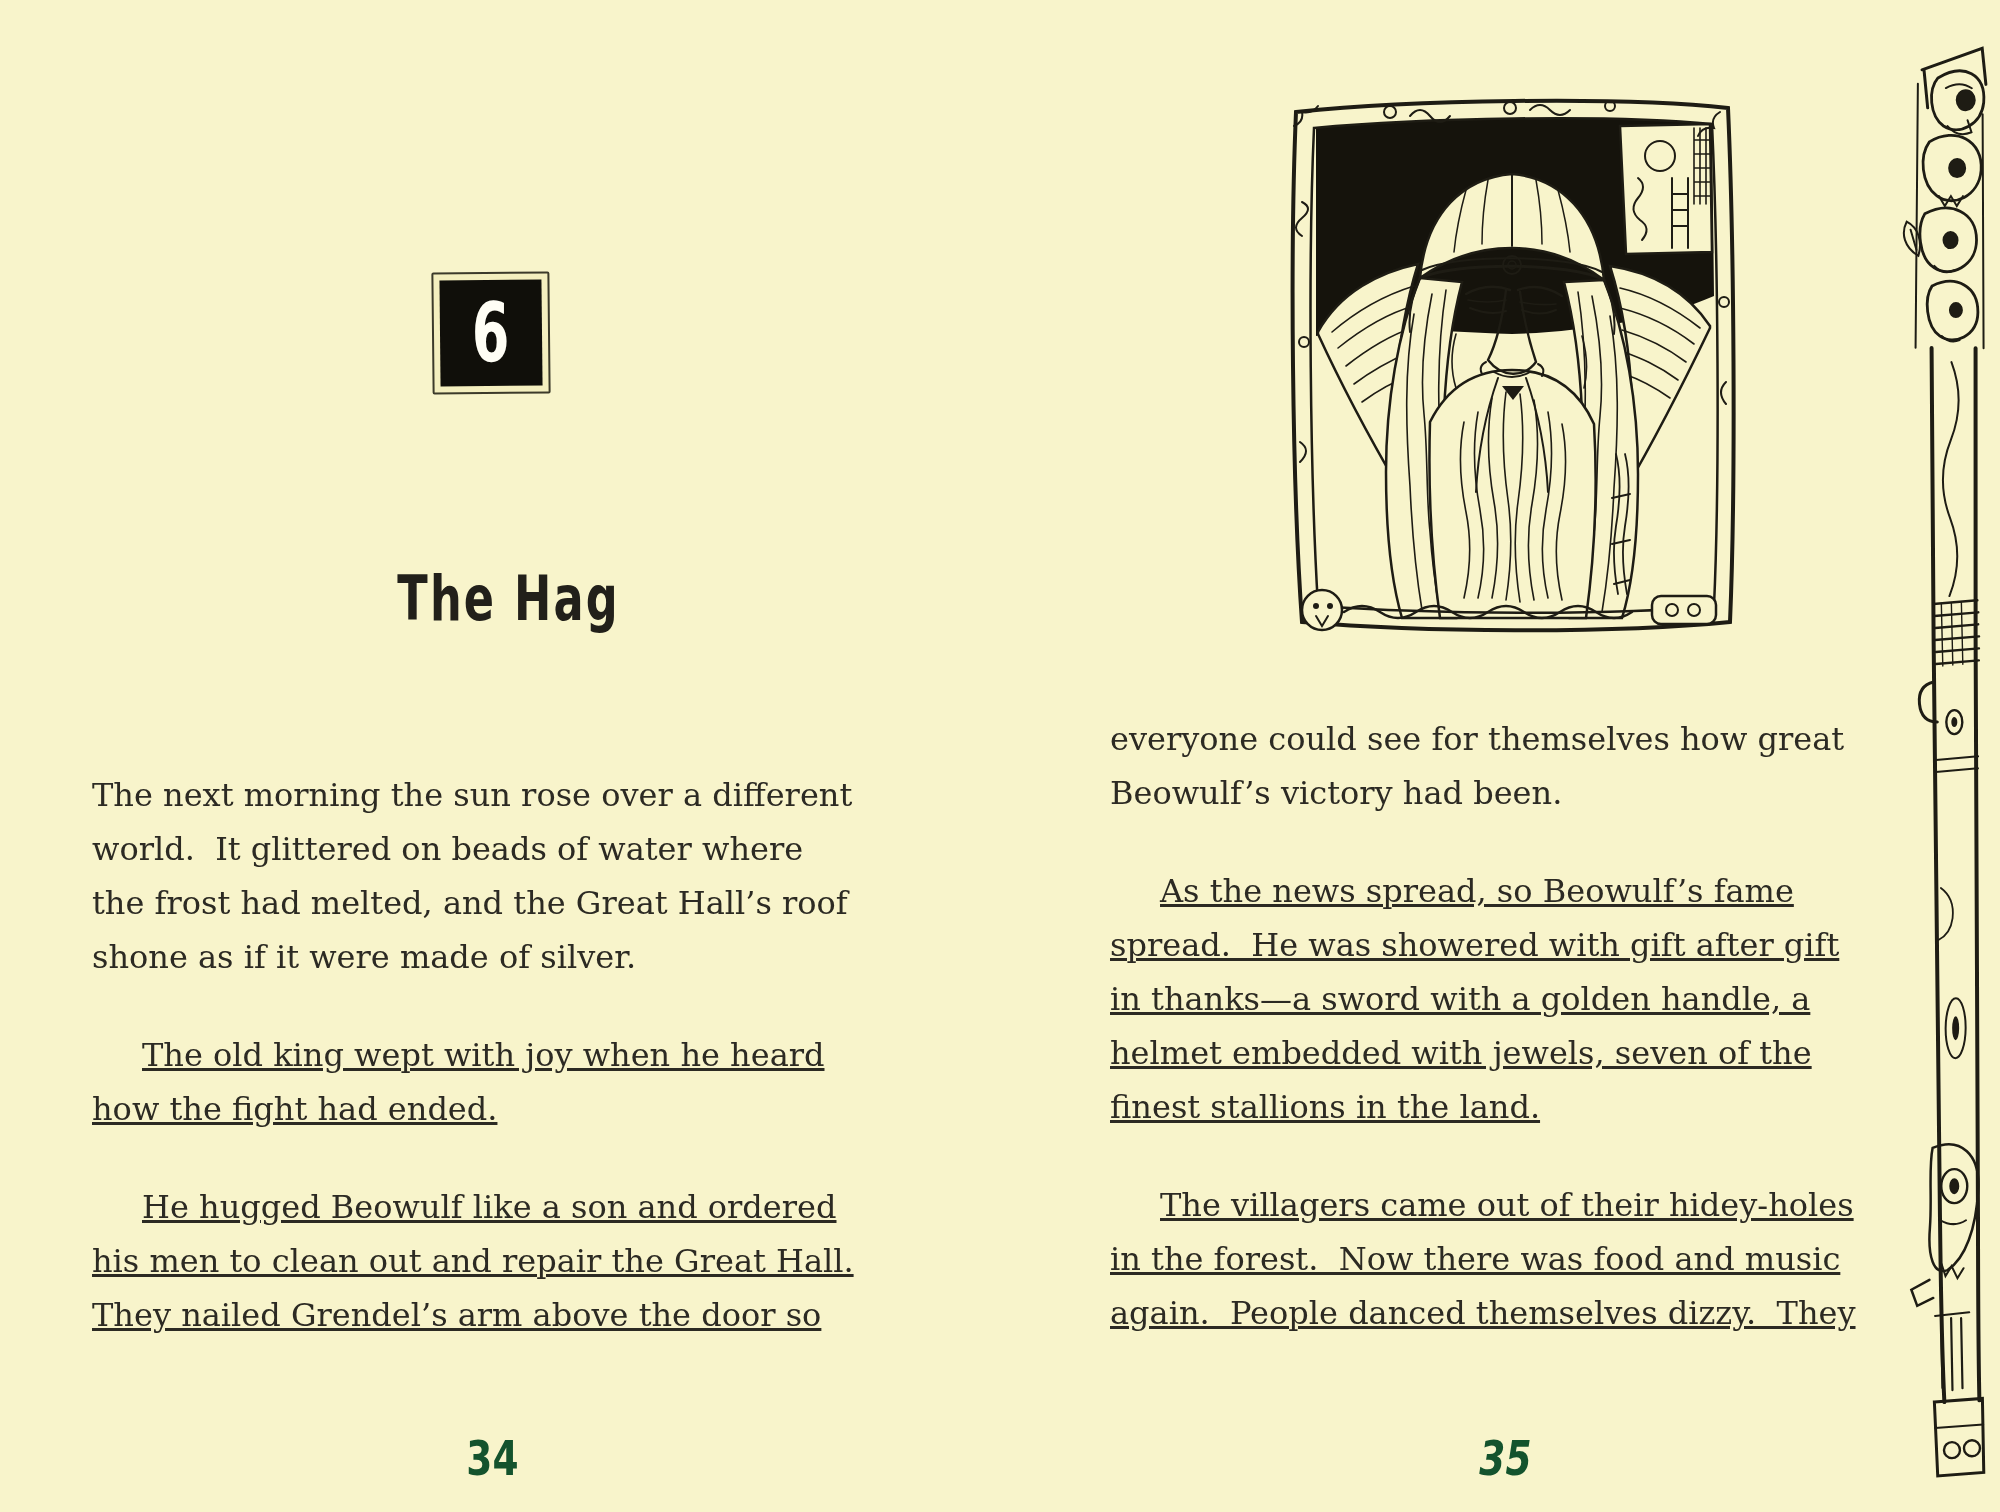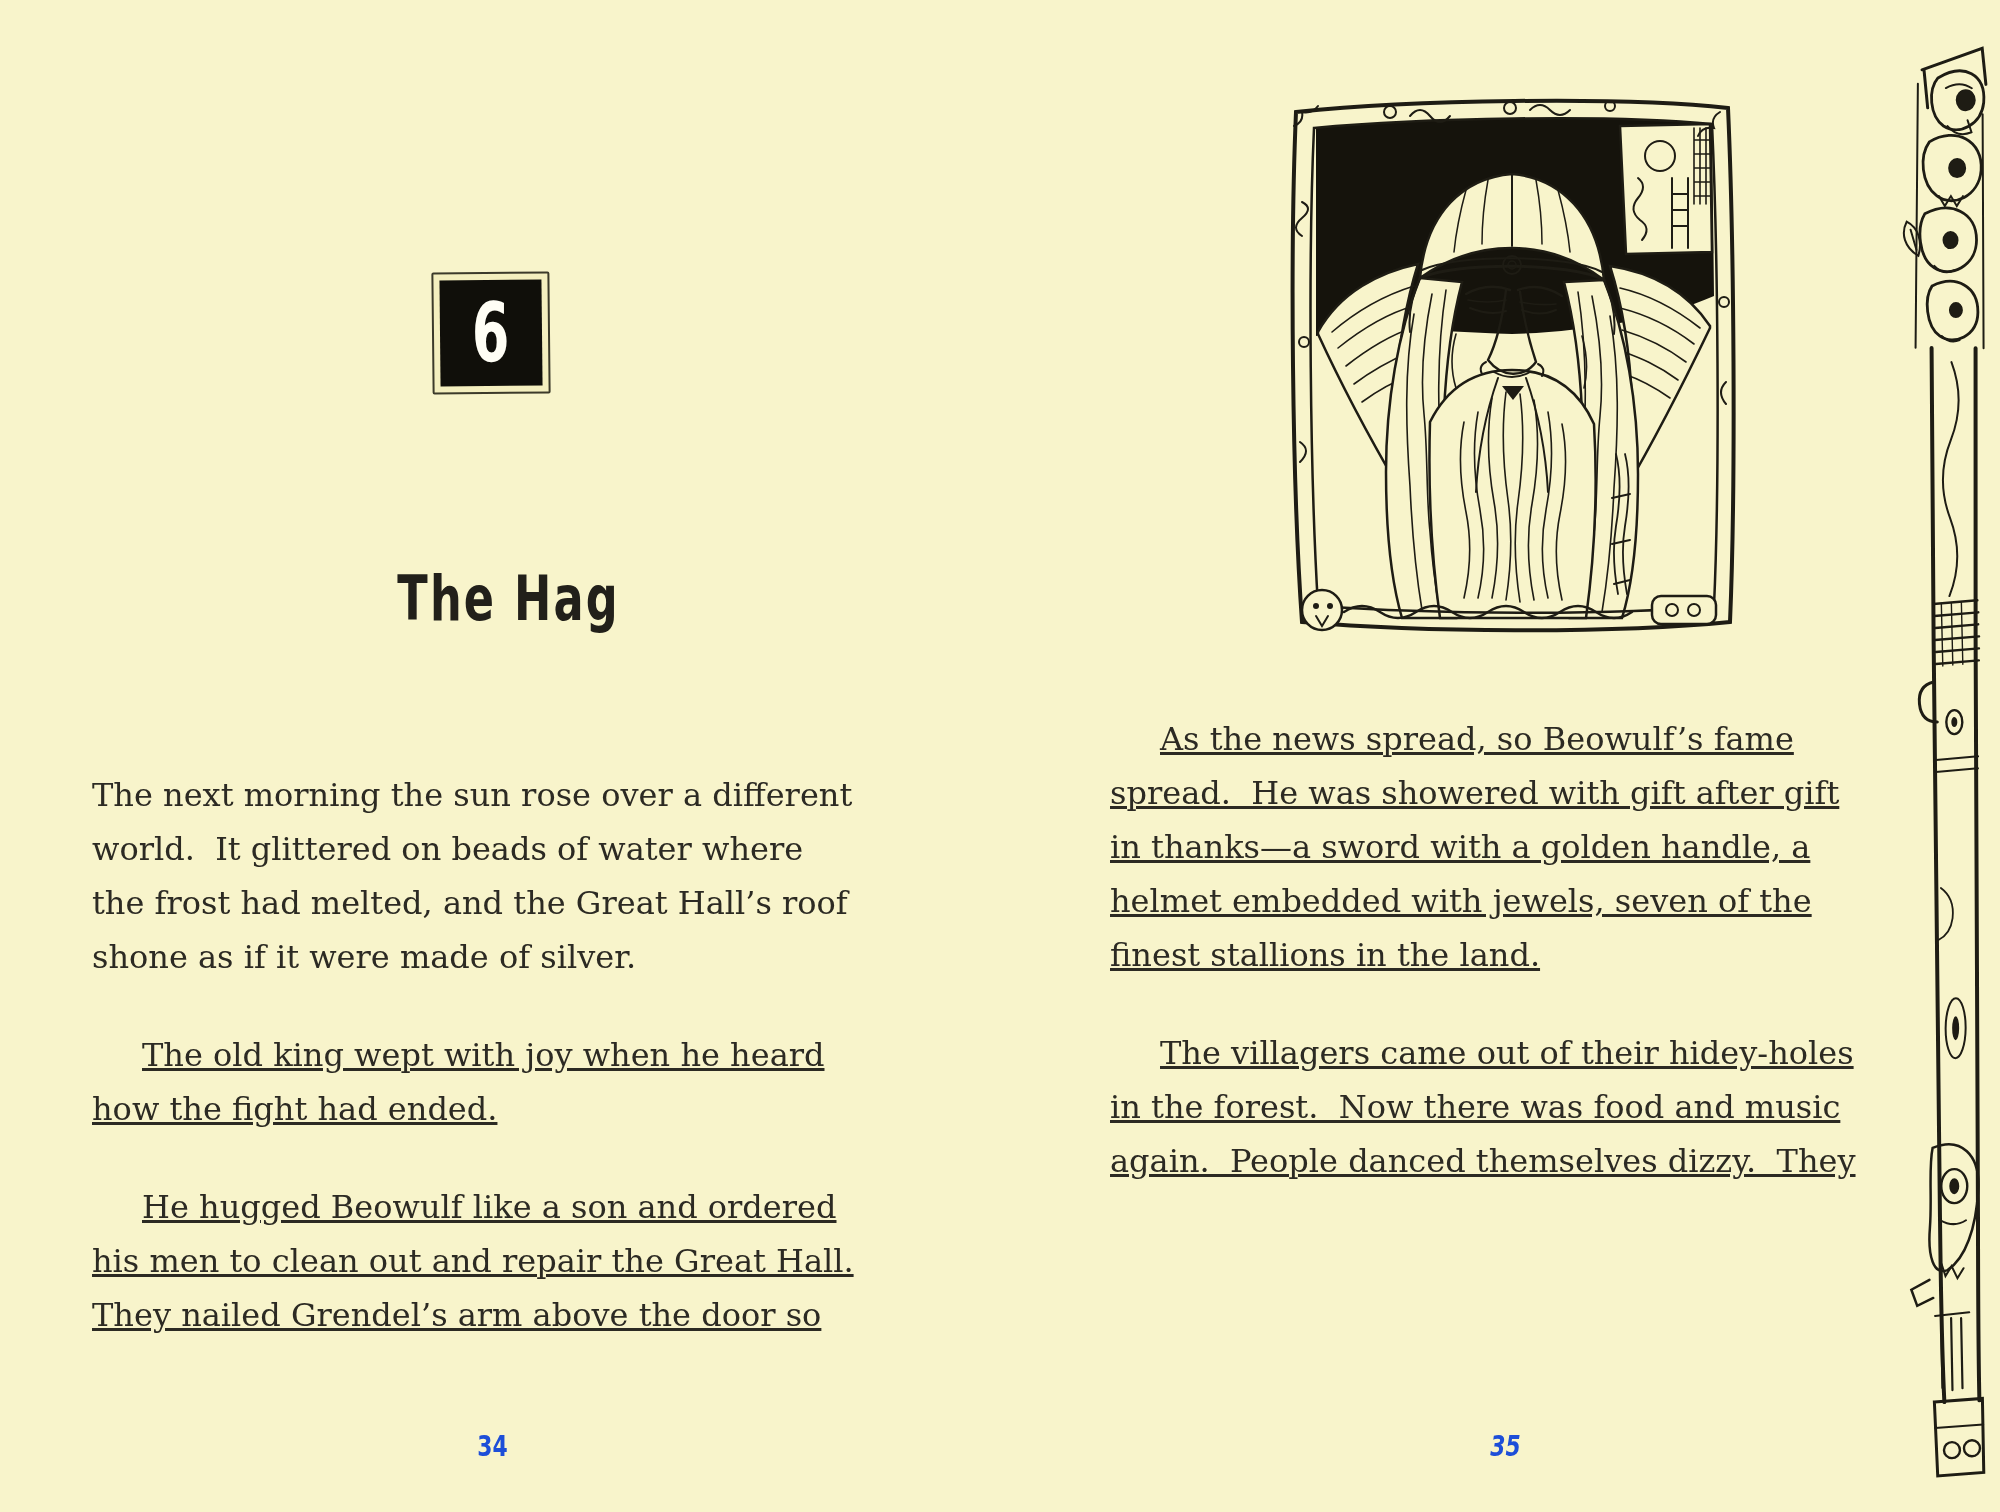--- a/index.html
+++ b/index.html
@@ -45,21 +45,21 @@
     font-size:62px;color:#22201a;
   }
   .title .display{letter-spacing:3px;}
   
   .body-text{position:absolute;font-size:32px;line-height:54px;}
   .left-col{left:92px;top:768px;width:820px;}
   .right-col{left:1110px;top:712px;width:790px;}
   .para{margin:0 0 44px 0;white-space:pre-wrap;}
   .para.indent{text-indent:50px;text-decoration:underline;}
   
-  .page-num{position:absolute;top:1430px;text-align:center;font-size:28px;color:#1d4ed8;}
+  .page-num{position:absolute;top:1430px;text-align:center;font-size:48px;color:#14532d;}
   .page-num .display{transform:scaleX(0.78);font-weight:600;letter-spacing:0;}
   .page-num.left-num{left:92px;width:800px;}
   .page-num.right-num{left:1110px;width:790px;font-style:italic;}
   
   .portrait{position:absolute;left:1280px;top:82px;width:465px;height:566px;margin:0;}
   .staff{position:absolute;left:1888px;top:18px;width:105px;height:1480px;transform:rotate(0.5deg);}
   svg{display:block;width:100%;height:100%;}
 </style>
 </head>
 <body>
@@ -161,20 +161,22 @@
           <circle cx="50" cy="524" r="3" fill="#1e1c14" stroke="none"></circle>
           <path d="M36,534 l6,10 l6,-10" stroke-width="2"></path>
           <rect x="372" y="514" width="64" height="28" rx="9" fill="#f8f4cb" stroke-width="2.5"></rect>
           <circle cx="392" cy="528" r="6" stroke-width="2"></circle>
           <circle cx="414" cy="528" r="6" stroke-width="2"></circle>
         </g>
       </svg>
     </figure>
 
     <div class="body-text right-col">
+      <p class="para">everyone could see for themselves how great
+Beowulf’s victory had been.</p>
       <p class="para indent">As the news spread, so Beowulf’s fame
 spread.  He was showered with gift after gift
 in thanks—a sword with a golden handle, a
 helmet embedded with jewels, seven of the
 finest stallions in the land.</p>
       <p class="para indent">The villagers came out of their hidey-holes
 in the forest.  Now there was food and music
 again.  People danced themselves dizzy.  They</p>
     </div>
 

